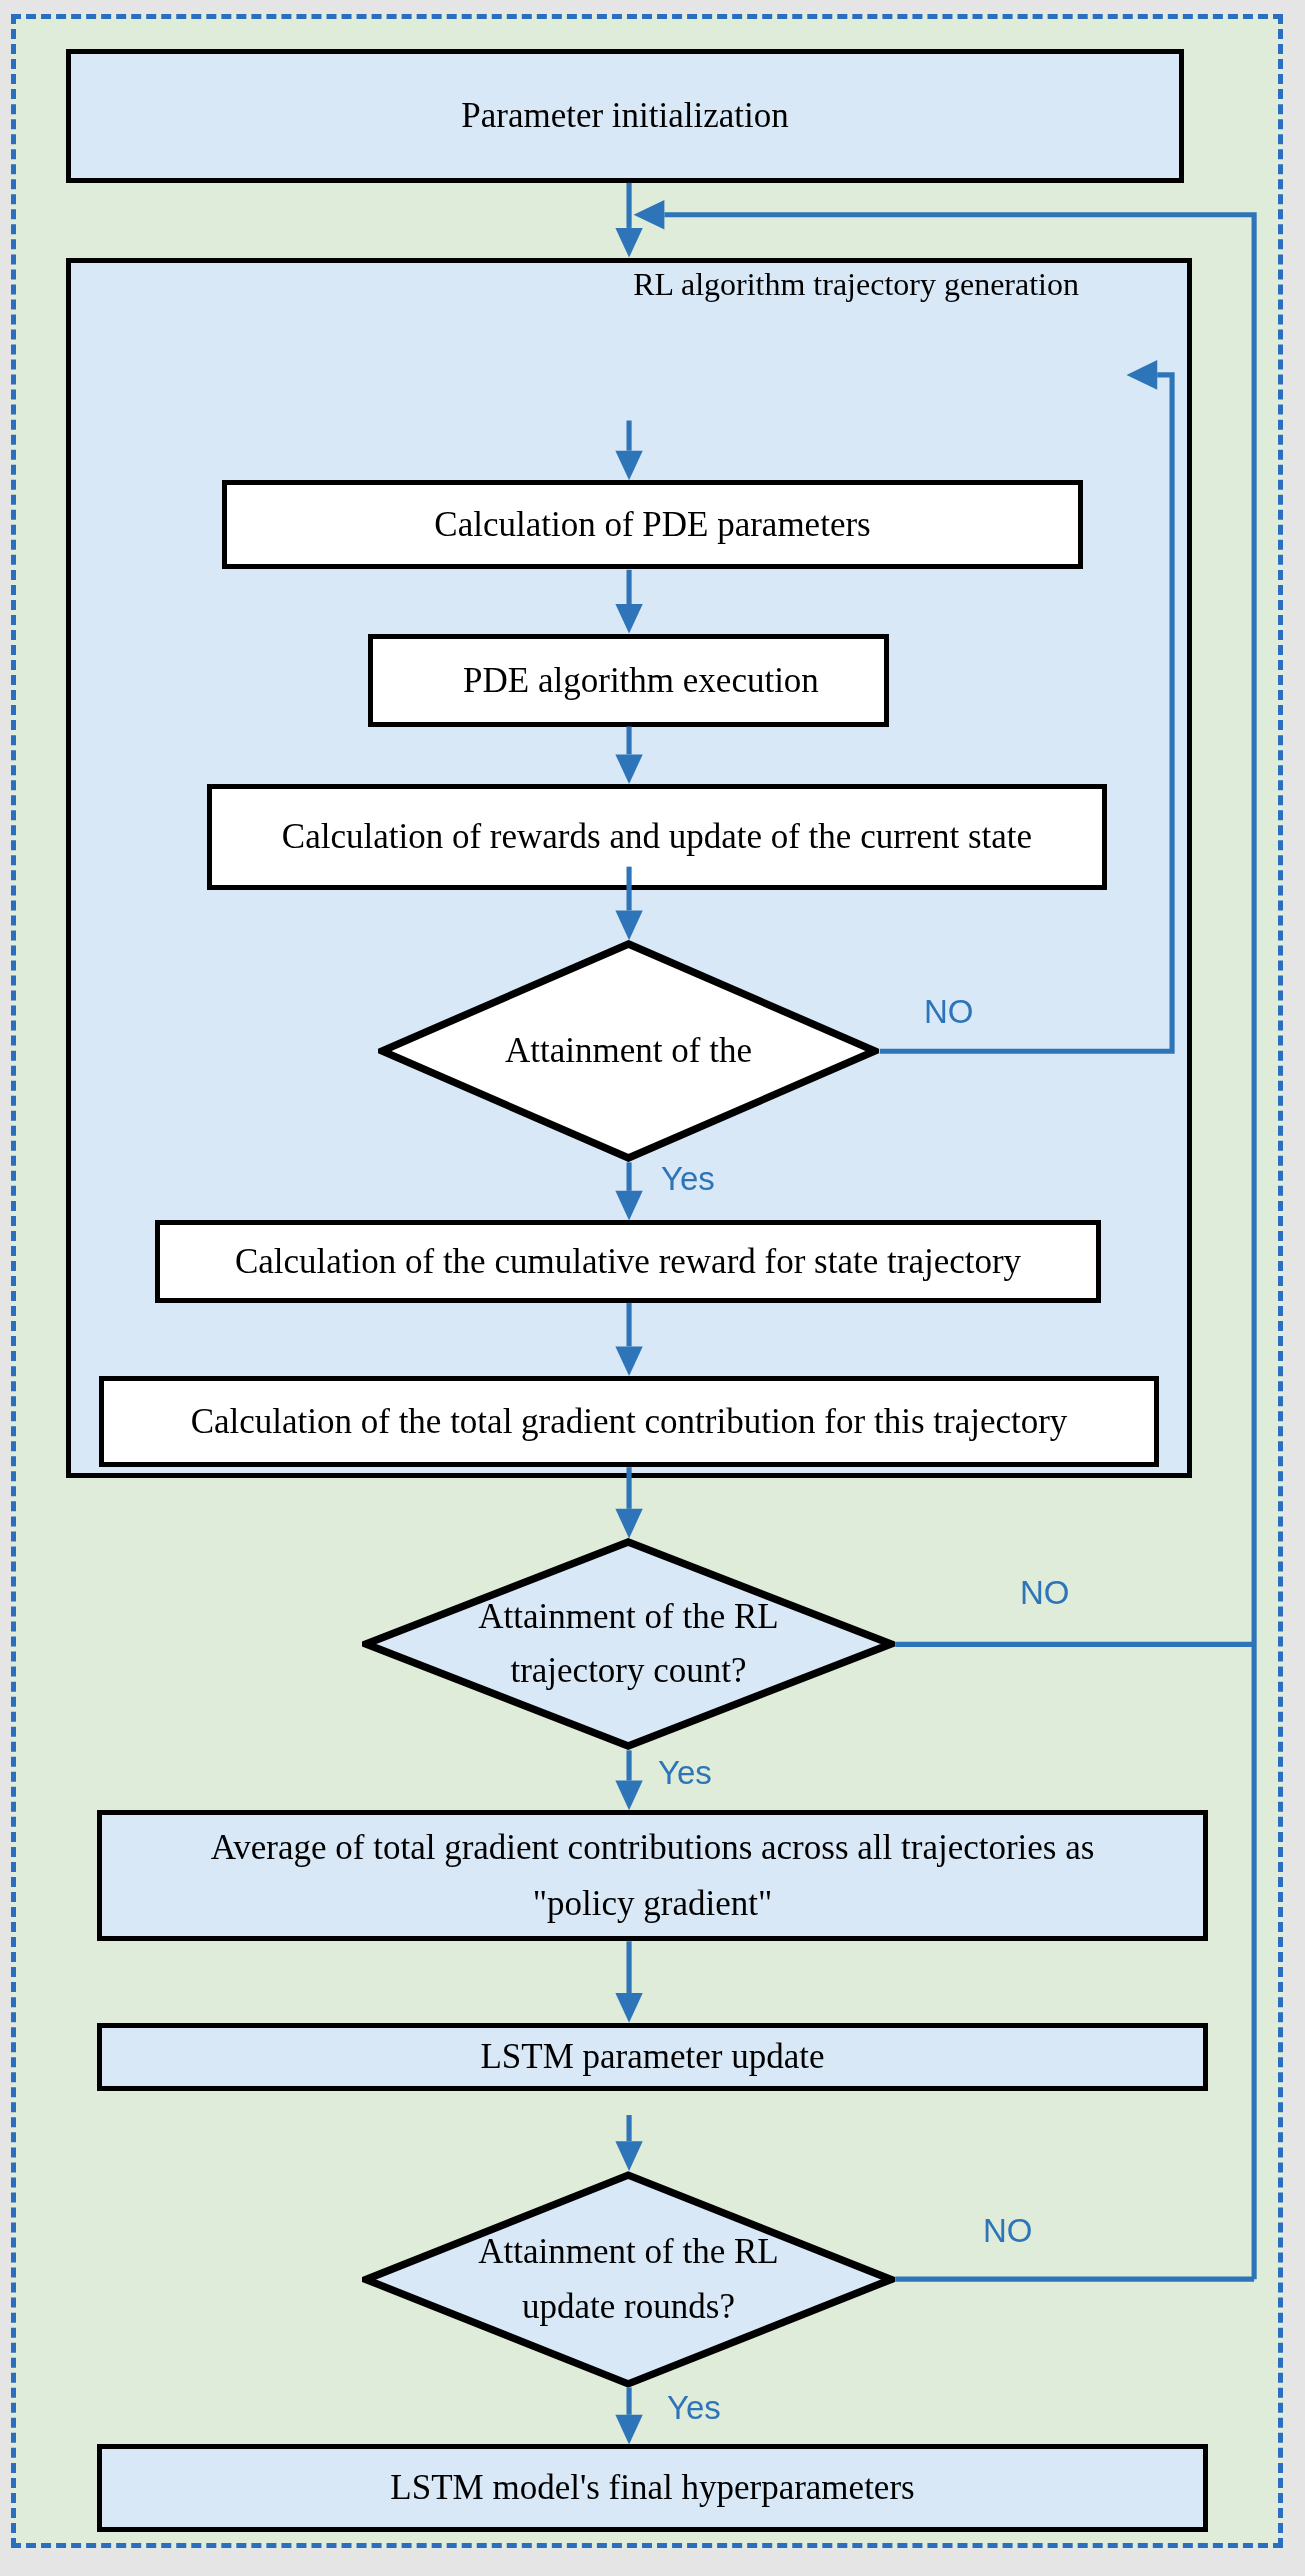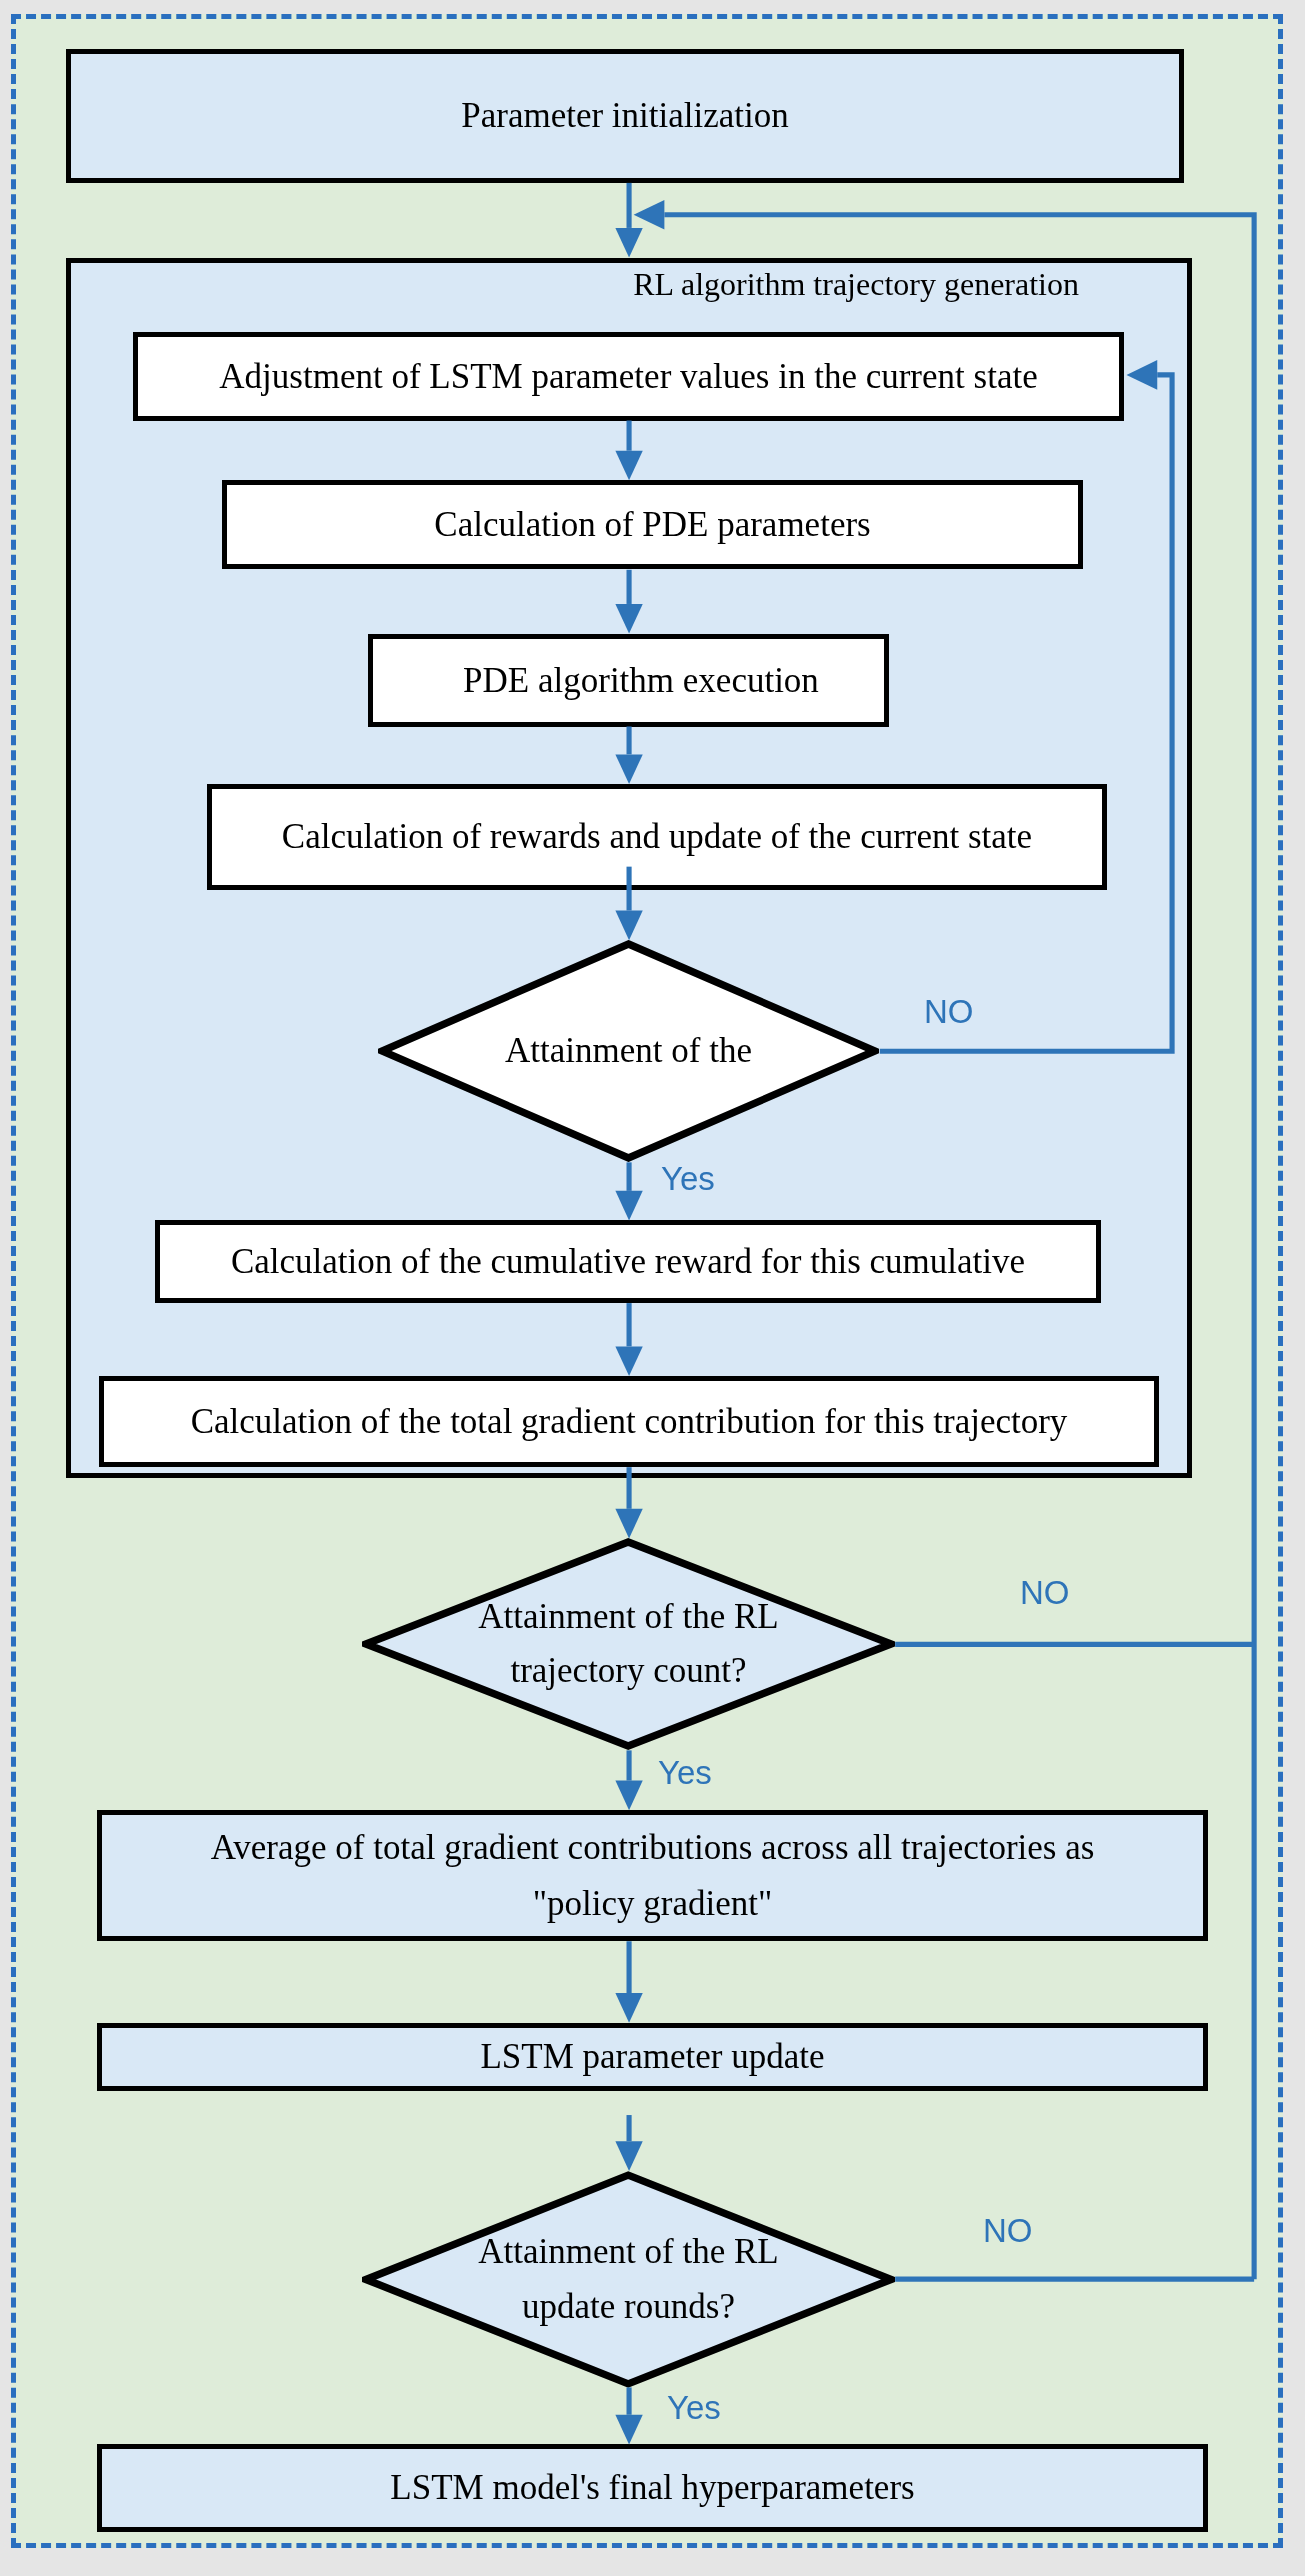--- a/index.html
+++ b/index.html
@@ -72,23 +72,20 @@
 
   <div class="boundary"></div>
 
   <div class="node blue-fill" style="left:66px;top:49px;width:1118px;height:134px;">
     <span>Parameter initialization</span>
   </div>
 
   <div class="container-box" style="left:66px;top:258px;width:1126px;height:1220px;"></div>
   <div class="container-title" style="left:179px;top:266px;width:900px;">RL algorithm trajectory generation</div>
 
-  <div class="node white-fill" style="left:133px;top:332px;width:991px;height:89px;">
-    <span>Adjustment of LSTM parameter values in the current state</span>
-  </div>
 
   <div class="node white-fill" style="left:222px;top:480px;width:861px;height:89px;">
     <span>Calculation of PDE parameters</span>
   </div>
 
   <div class="node white-fill" style="left:368px;top:634px;width:521px;height:93px;padding-left:25px;">
     <span>PDE algorithm execution</span>
   </div>
 
   <div class="node white-fill" style="left:179px;top:784px;width:900px;height:106px;margin-left:28px;">
@@ -98,21 +95,21 @@
   <div class="diamond" style="left:378px;top:940px;width:501px;height:222px;">
     <svg viewBox="0 0 880 390">
       <polygon points="440,7 873,195 440,383 7,195" fill="#ffffff" stroke="#000000" stroke-width="13"></polygon>
     </svg>
     <div class="dtext two-line">
       <span>Attainment of the</span>
     </div>
   </div>
 
   <div class="node white-fill" style="left:155px;top:1220px;width:946px;height:83px;">
-    <span>Calculation of the cumulative reward for this cumulative</span>
+    <span>Calculation of the cumulative reward for state trajectory</span>
   </div>
 
   <div class="node white-fill" style="left:99px;top:1376px;width:1060px;height:91px;">
     <span>Calculation of the total gradient contribution for this trajectory</span>
   </div>
 
   <div class="diamond" style="left:362px;top:1538px;width:533px;height:212px;">
     <svg viewBox="0 0 935 372">
       <polygon points="467,7 928,186 467,365 7,186" fill="#d9e8f6" stroke="#000000" stroke-width="13"></polygon>
     </svg>

